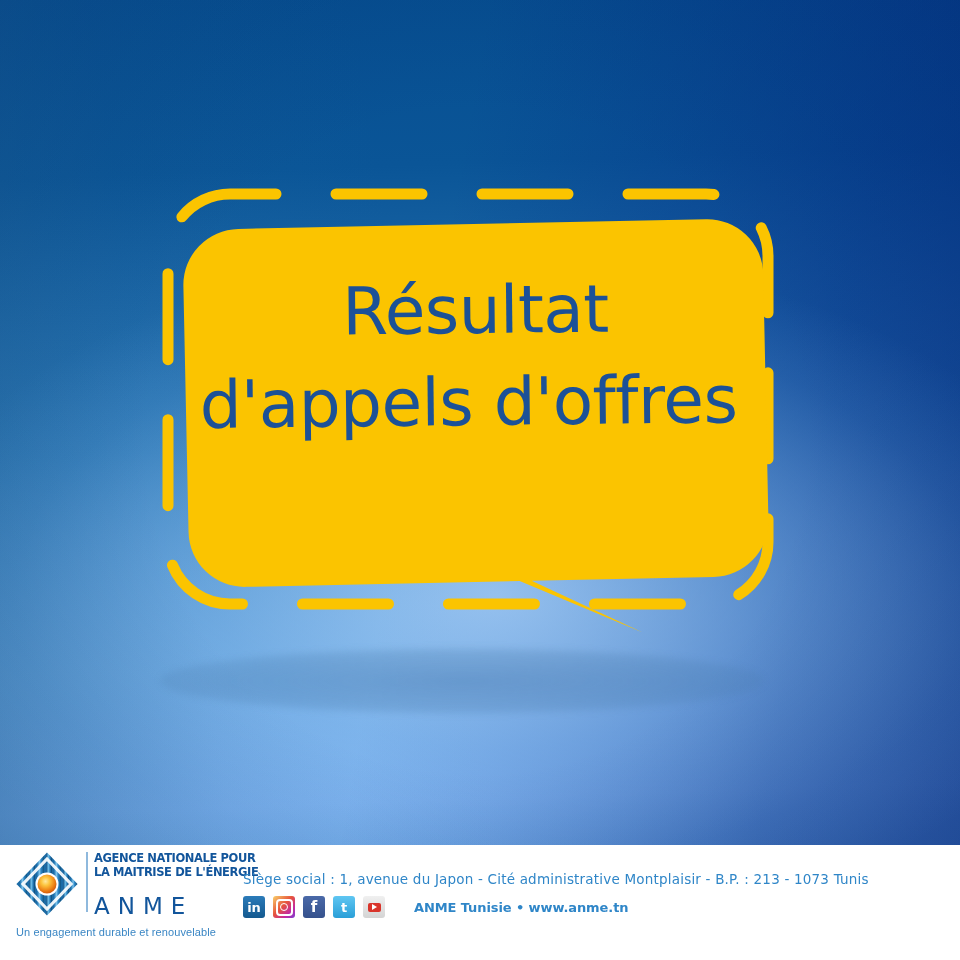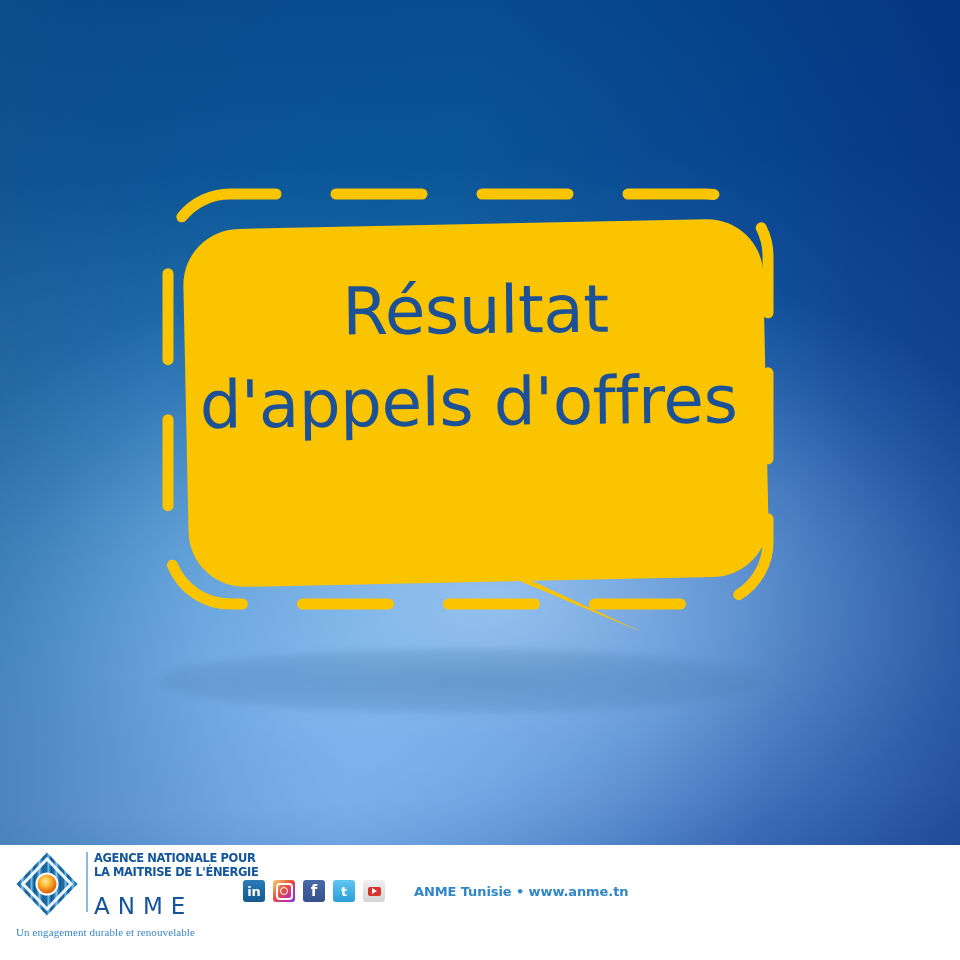--- a/index.html
+++ b/index.html
@@ -178,21 +178,21 @@
     line-height: 28px;
     letter-spacing: 8px;
     color: #12559b;
     margin-top: 13px;
   }
   .logo-tagline {
     position: absolute;
     left: 6px;
     top: 78px;
     width: 200px;
-    font-family: Liberation Serif, serif;
+    font-family: Liberation Sans, sans-serif;
     font-size: 11px;
     color: #3a86c4;
     letter-spacing: 0.1px;
     white-space: nowrap;
   }
 
   
   .footer-right {
     position: absolute;
     left: 243px;
@@ -352,20 +352,21 @@
         <div class="logo-divider"></div>
         <div class="logo-text">
           <div class="logo-line">AGENCE NATIONALE POUR</div>
           <div class="logo-line">LA MAITRISE DE L'ÉNERGIE</div>
           <div class="logo-anme">ANME</div>
         </div>
         <div class="logo-tagline">Un engagement durable et renouvelable</div>
       </div>
 
       <div class="footer-right">
+        <div class="footer-address">Siège social : 1, avenue du Japon - Cité administrative Montplaisir - B.P. : 213 - 1073 Tunis</div>
         <div class="social-row">
           <div class="social-icon si-linkedin">in</div>
           <div class="social-icon si-instagram">
             <span class="ig-outer">
                 <span class="ig-inner"></span>
               </span>
           </div>
           <div class="social-icon si-facebook">f</div>
           <div class="social-icon si-twitter">t</div>
           <div class="social-icon si-youtube">

